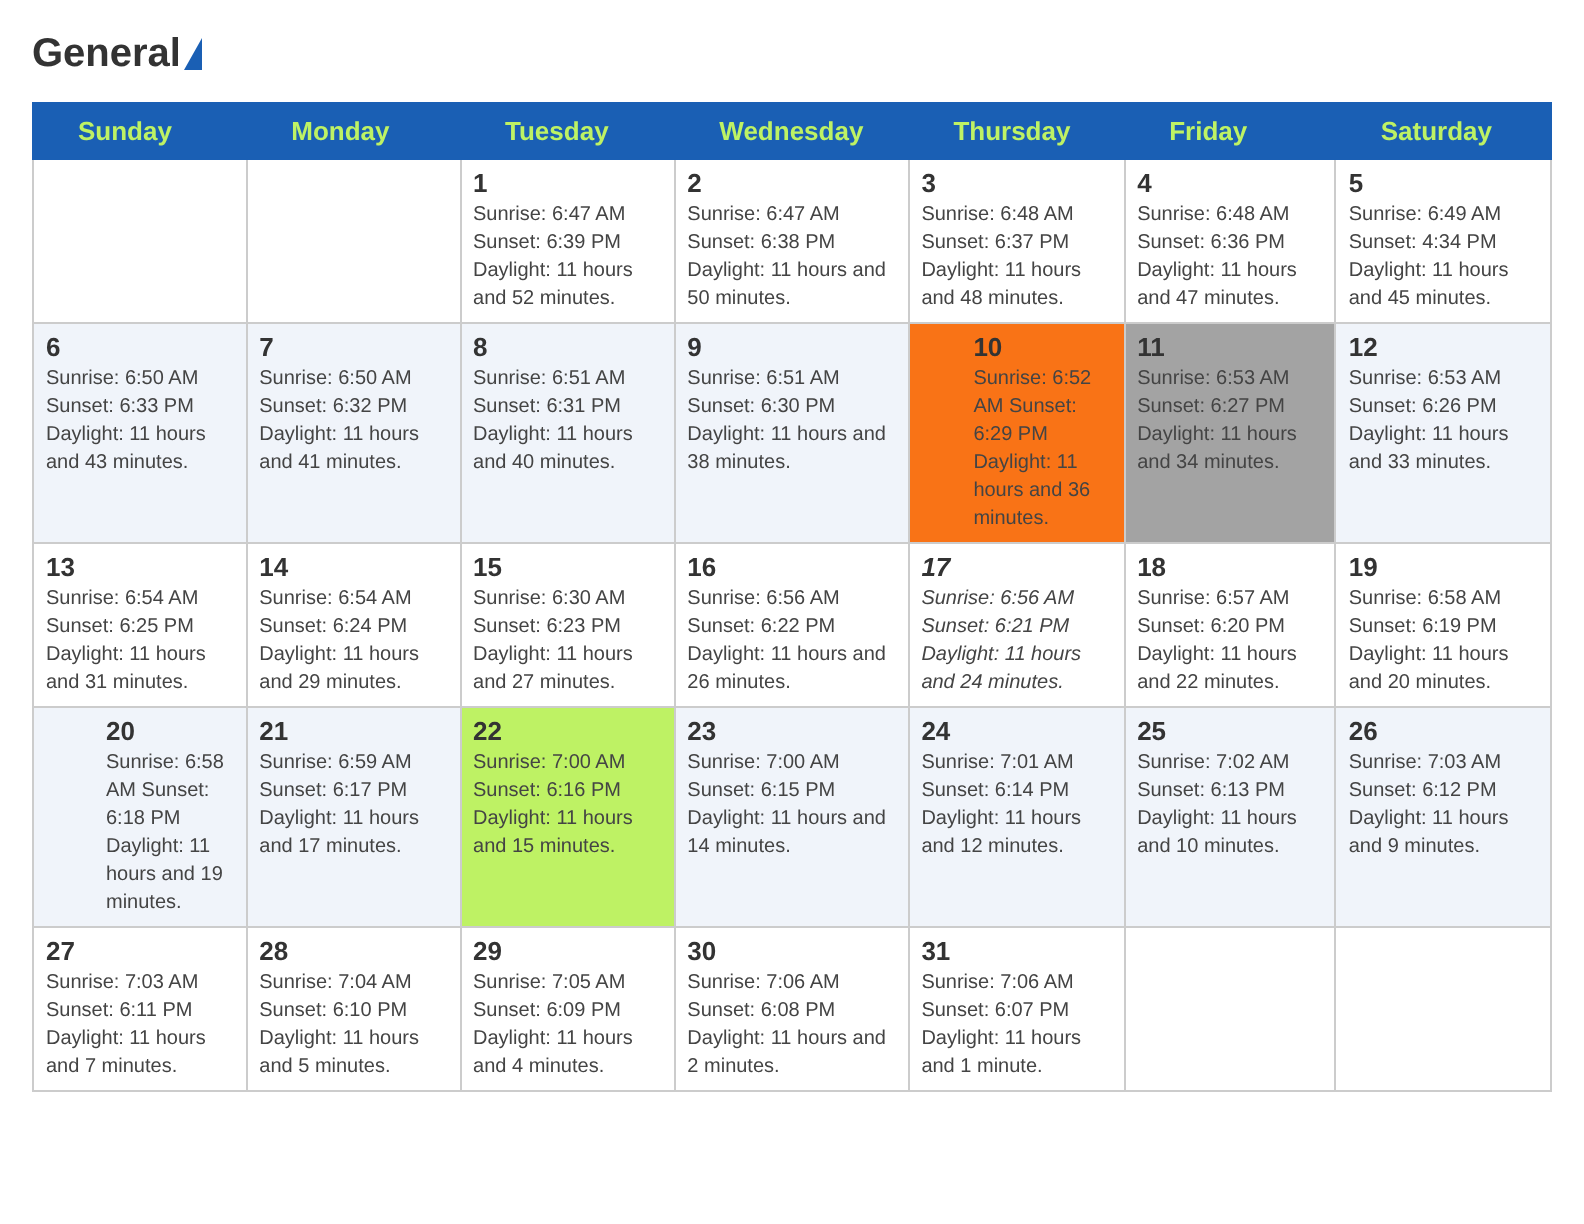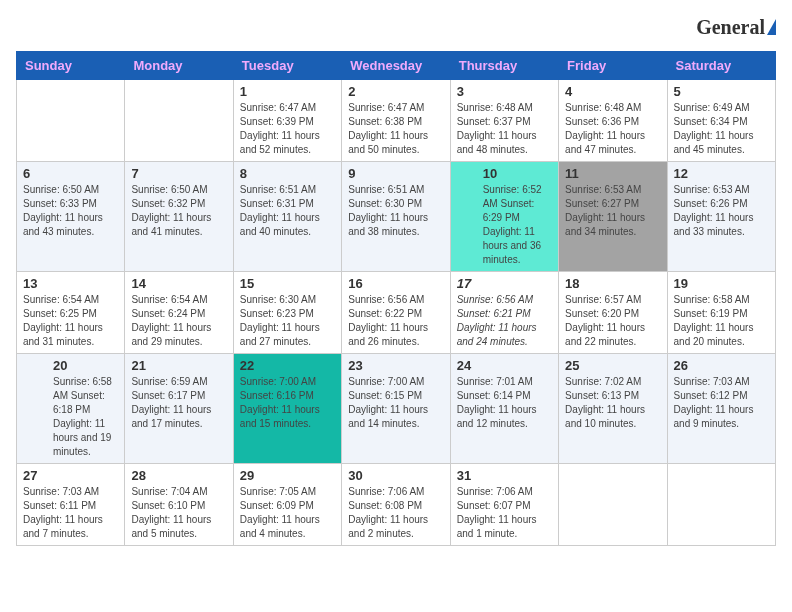--- a/index.html
+++ b/index.html
@@ -5,24 +5,23 @@
     * { margin: 0; padding: 0; box-sizing: border-box; }
     body {
       font-family: Arial, sans-serif;
       background: #fff;
       width: 792px;
       min-height: 612px;
       padding: 16px;
     }
     .header {
       display: flex;
-      justify-content: flex-end;
+      justify-content: flex-start;
       align-items: flex-start;
       margin-bottom: 12px;
-      font-family: Liberation Serif, serif;
     }
     .logo {
       display: flex;
       flex-direction: column;
       align-items: flex-start;
     }
     .logo-line {
       display: flex;
       align-items: center;
     }
@@ -38,23 +37,23 @@
       font-size: 16px;
       color: #555;
     }
     .calendar {
       width: 100%;
       border-collapse: collapse;
       font-size: 11px;
     }
     .calendar th {
       background: #1a5fb4;
-      color: #f0abfc;
+      color: #bef264;
       text-align: left;
-      padding: 6px 8px;
+      padding: 6px 22px;
       font-size: 13px;
       font-weight: bold;
       border: 1px solid #1a5fb4;
     }
     .calendar td {
       border: 1px solid #ccc;
       vertical-align: top;
       padding: 4px 6px;
       min-height: 80px;
       width: calc(100%/7);
@@ -136,21 +135,21 @@
         </td>
         <td style="background: rgb(255, 255, 255);">
           <div class="day-number">4</div>
           <div class="day-info">Sunrise: 6:48 AM
 Sunset: 6:36 PM
 Daylight: 11 hours and 47 minutes.</div>
         </td>
         <td style="background: rgb(255, 255, 255);">
           <div class="day-number">5</div>
           <div class="day-info">Sunrise: 6:49 AM
-Sunset: 6:34 PM
+Sunset: 4:34 PM
 Daylight: 11 hours and 45 minutes.</div>
         </td>
       </tr>
       <tr>
         <td style="background: rgb(240, 244, 250);">
           <div class="day-number">6</div>
           <div class="day-info">Sunrise: 6:50 AM
 Sunset: 6:33 PM
 Daylight: 11 hours and 43 minutes.</div>
         </td>
@@ -165,21 +164,21 @@
           <div class="day-info">Sunrise: 6:51 AM
 Sunset: 6:31 PM
 Daylight: 11 hours and 40 minutes.</div>
         </td>
         <td style="background: rgb(240, 244, 250);">
           <div class="day-number">9</div>
           <div class="day-info">Sunrise: 6:51 AM
 Sunset: 6:30 PM
 Daylight: 11 hours and 38 minutes.</div>
         </td>
-        <td style="background: #5eead4; padding-left: 32px;">
+        <td style="background: #f97316; padding-left: 32px;">
           <div class="day-number">10</div>
           <div class="day-info">Sunrise: 6:52 AM
 Sunset: 6:29 PM
 Daylight: 11 hours and 36 minutes.</div>
         </td>
         <td style="background: #a3a3a3;">
           <div class="day-number">11</div>
           <div class="day-info">Sunrise: 6:53 AM
 Sunset: 6:27 PM
 Daylight: 11 hours and 34 minutes.</div>
@@ -241,21 +240,21 @@
           <div class="day-info">Sunrise: 6:58 AM
 Sunset: 6:18 PM
 Daylight: 11 hours and 19 minutes.</div>
         </td>
         <td style="background: rgb(240, 244, 250);">
           <div class="day-number">21</div>
           <div class="day-info">Sunrise: 6:59 AM
 Sunset: 6:17 PM
 Daylight: 11 hours and 17 minutes.</div>
         </td>
-        <td style="background: #14b8a6; margin-left: 37px;">
+        <td style="background: #bef264; margin-left: 37px;">
           <div class="day-number">22</div>
           <div class="day-info">Sunrise: 7:00 AM
 Sunset: 6:16 PM
 Daylight: 11 hours and 15 minutes.</div>
         </td>
         <td style="background: rgb(240, 244, 250);">
           <div class="day-number">23</div>
           <div class="day-info">Sunrise: 7:00 AM
 Sunset: 6:15 PM
 Daylight: 11 hours and 14 minutes.</div>

